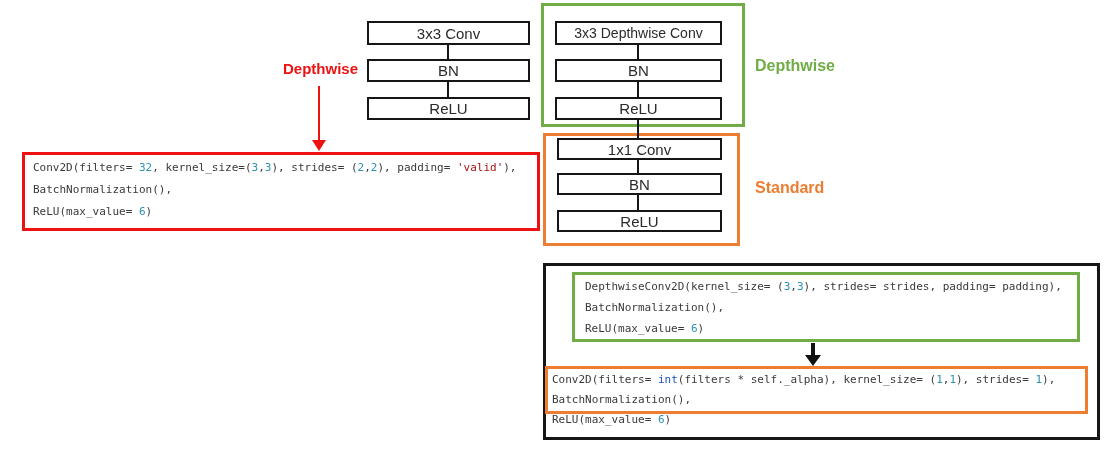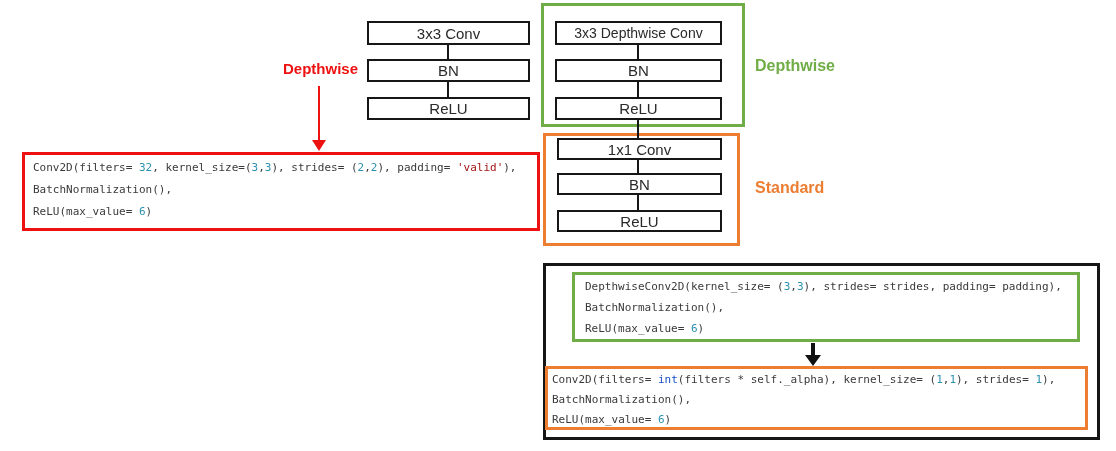--- a/index.html
+++ b/index.html
@@ -78,19 +78,19 @@
 
   <div class="code-box green-b lh21" style="left:572px;top:272px;width:508px;height:70px;padding:1px 0 0 10px">
     <div class="code-line"><span style="color: rgb(58, 58, 58);">DepthwiseConv2D(kernel_size= (</span><span style="color: rgb(43, 145, 175);">3</span><span style="color: rgb(58, 58, 58);">,</span><span style="color: rgb(43, 145, 175);">3</span><span style="color: rgb(58, 58, 58);">), strides= strides, padding= padding),</span></div>
     <div class="code-line"><span style="color: rgb(58, 58, 58);">BatchNormalization(),</span></div>
     <div class="code-line"><span style="color: rgb(58, 58, 58);">ReLU(max_value= </span><span style="color: rgb(43, 145, 175);">6</span><span style="color: rgb(58, 58, 58);">)</span></div>
   </div>
 
   <div class="arrow-line" style="left:811px;top:343px;width:4px;height:13px;background:#111"></div>
   <div class="arrow-head" style="left:805px;top:355px;border-left:8px solid transparent;border-right:8px solid transparent;border-top:11px solid #111"></div>
 
-  <div class="code-box orange-b lh20" style="left:545px;top:366px;width:543px;height:64px;padding:1px 3px 0 4px">
+  <div class="code-box orange-b lh20" style="left:545px;top:366px;width:543px;height:48px;padding:1px 3px 0 4px">
     <div class="code-line"><span style="color: rgb(58, 58, 58);">Conv2D(filters= </span><span style="color: rgb(23, 80, 200);">int</span><span style="color: rgb(58, 58, 58);">(filters * self._alpha), kernel_size= (</span><span style="color: rgb(43, 145, 175);">1</span><span style="color: rgb(58, 58, 58);">,</span><span style="color: rgb(43, 145, 175);">1</span><span style="color: rgb(58, 58, 58);">), strides= </span><span style="color: rgb(43, 145, 175);">1</span><span style="color: rgb(58, 58, 58);">),</span></div>
     <div class="code-line"><span style="color: rgb(58, 58, 58);">BatchNormalization(),</span></div>
     <div class="code-line"><span style="color: rgb(58, 58, 58);">ReLU(max_value= </span><span style="color: rgb(43, 145, 175);">6</span><span style="color: rgb(58, 58, 58);">)</span></div>
   </div>
 
 </div>
 
 </body></html>

